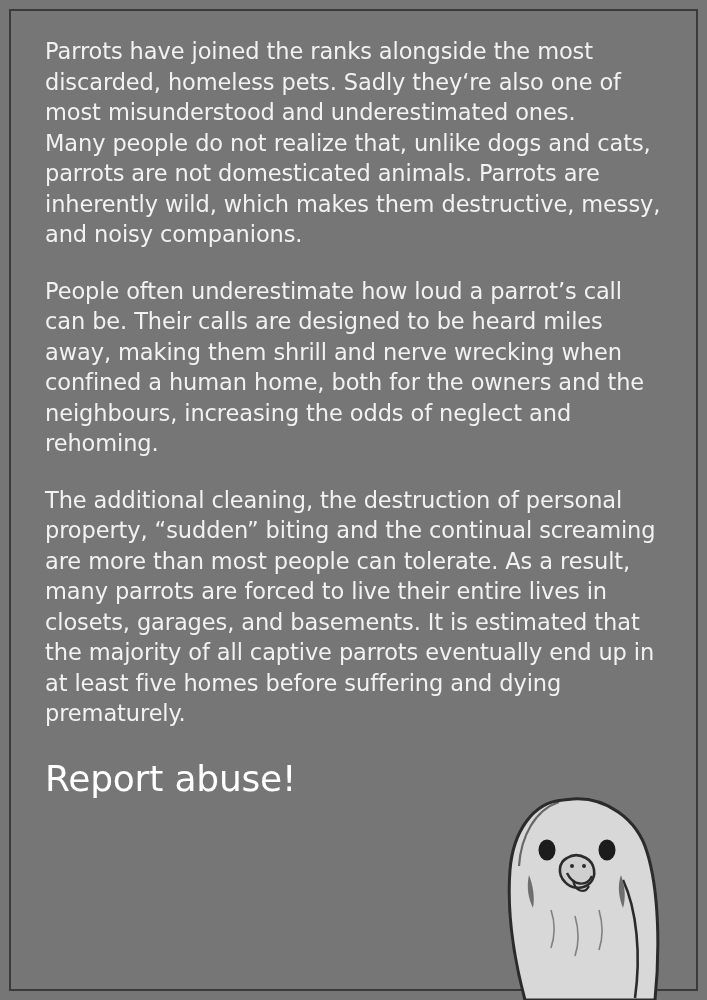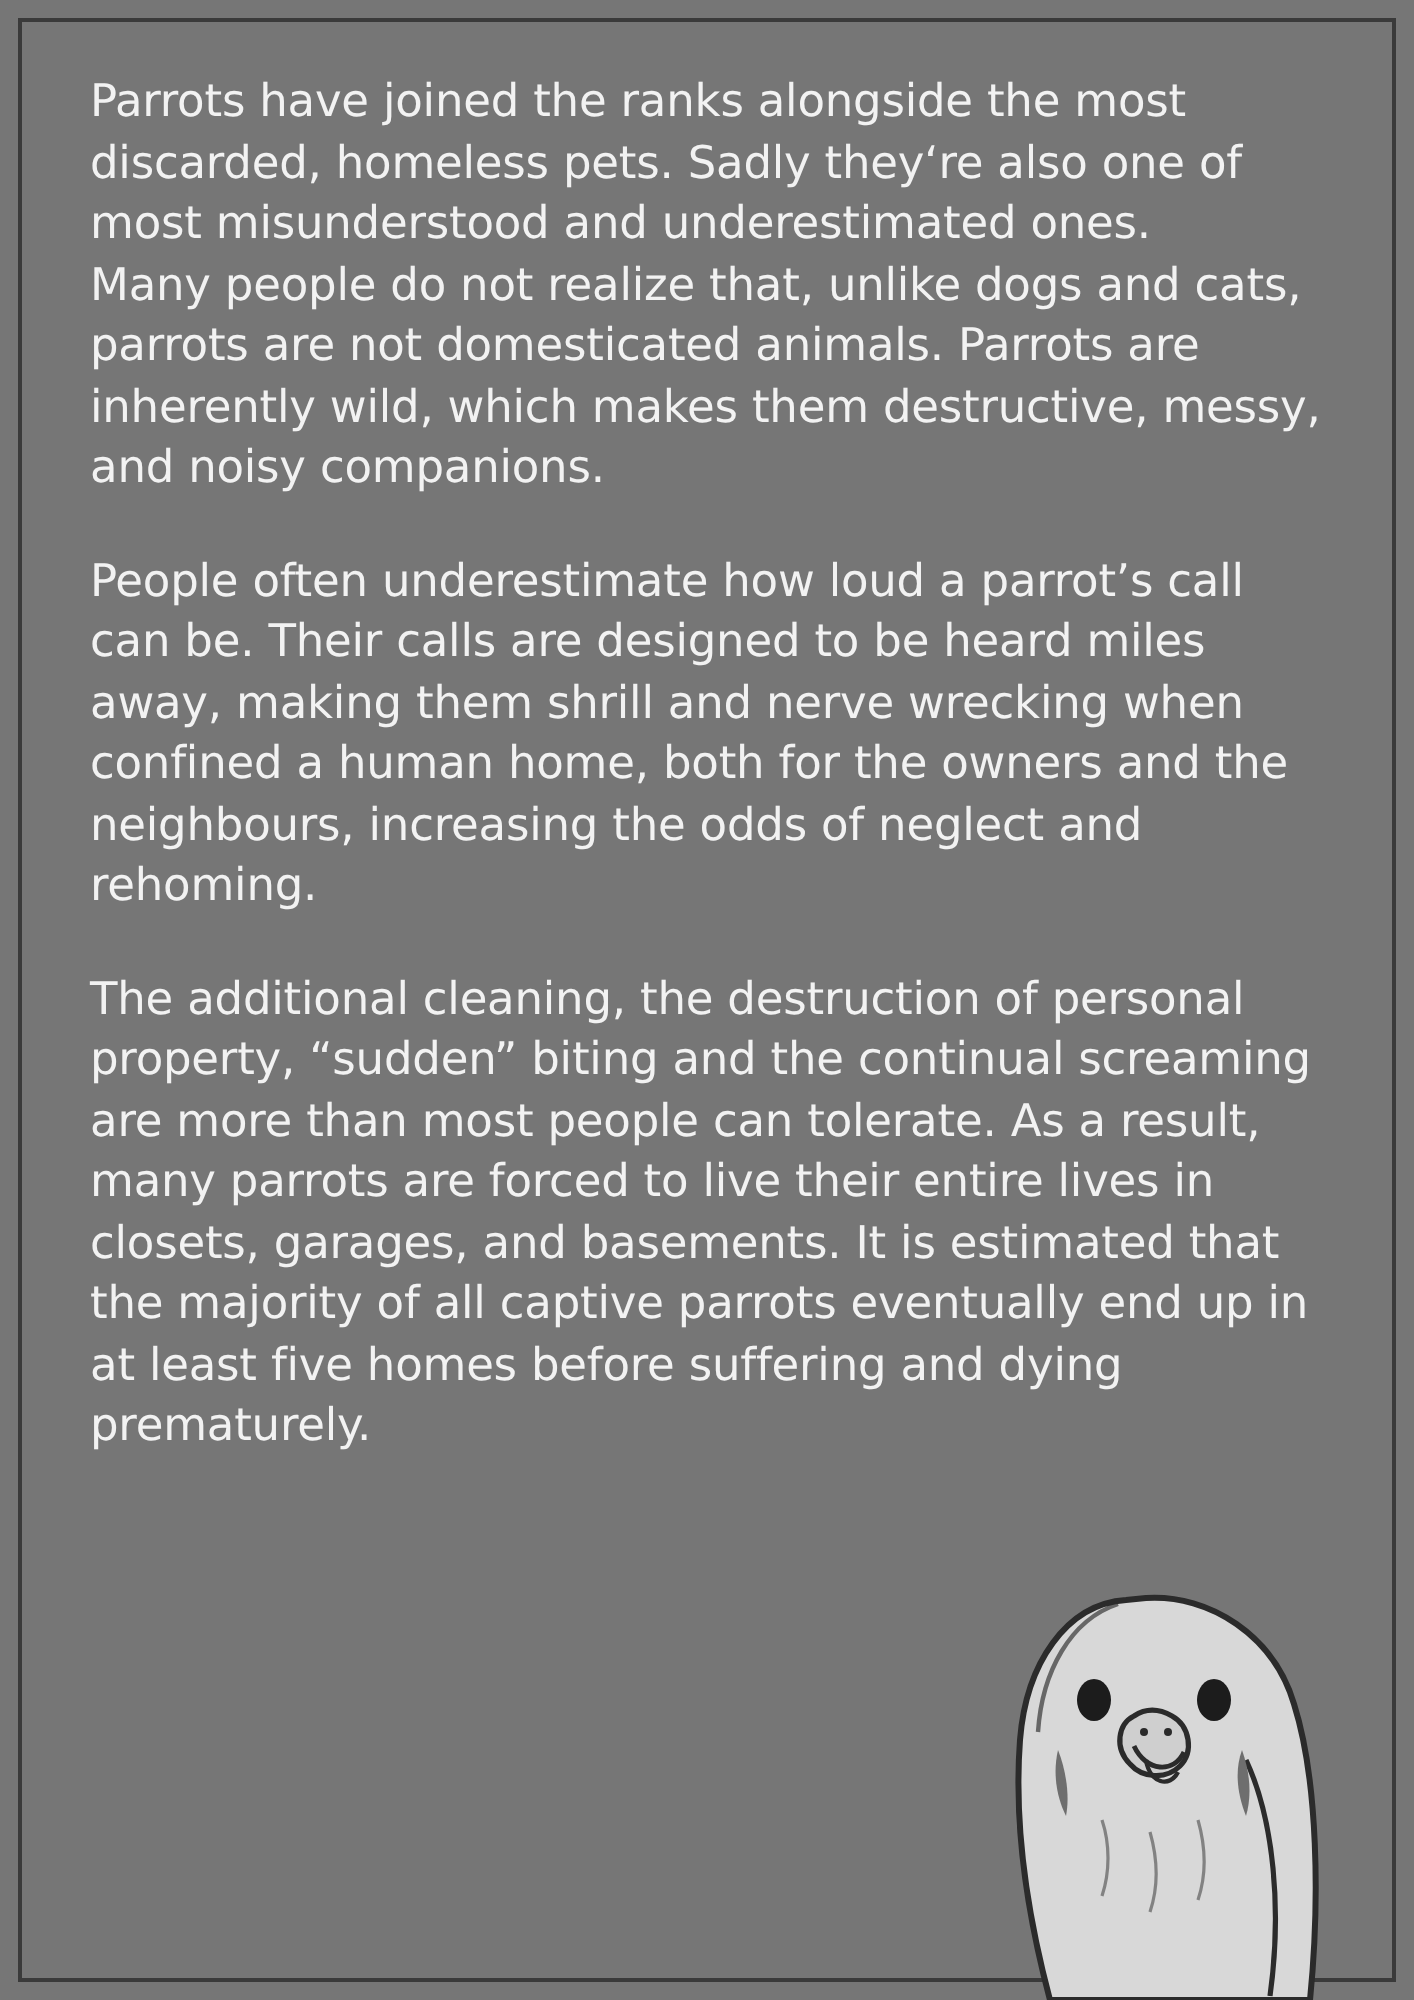--- a/index.html
+++ b/index.html
@@ -68,20 +68,21 @@
 <body>
 
 <div id="poster">
 
   <div class="border-frame"></div>
 
   <div class="content">
     <p class="para">Parrots have joined the ranks alongside the most discarded, homeless pets. Sadly they‘re also one of most misunderstood and underestimated ones.<br>Many people do not realize that, unlike dogs and cats, parrots are not domesticated animals. Parrots are inherently wild, which makes them destructive, messy, and noisy companions.</p>
     <p class="para">People often underestimate how loud a parrot’s call can be. Their calls are designed to be heard miles away, making them shrill and nerve wrecking when confined a human home, both for the owners and the neighbours, increasing the odds of neglect and rehoming.</p>
     <p class="para">The additional cleaning, the destruction of personal property, “sudden” biting and the continual screaming are more than most people can tolerate. As a result, many parrots are forced to live their entire lives in closets, garages, and basements. It is estimated that the majority of all captive parrots eventually end up in at least five homes before suffering and dying prematurely.</p>
+    <p class="slogan" style="margin-top:2px;">Report abuse!</p>
   </div>
 
   <div class="bird">
     <svg viewBox="0 0 230 260" width="230" height="260" xmlns="http://www.w3.org/2000/svg">
 
       <path d="M108 60 C78 62 58 92 55 130 C52 170 58 215 70 260 L200 260 C205 210 204 150 192 112 C182 78 150 57 118 59 Z" fill="#d8d8d8" stroke="#2b2b2b" stroke-width="3"></path>
 
       <path d="M104 62 C80 70 66 96 64 126" fill="none" stroke="#2b2b2b" stroke-width="2.2" opacity="0.65"></path>
 
       <ellipse cx="92" cy="110" rx="8.5" ry="10.5" fill="#1c1c1c"></ellipse>

